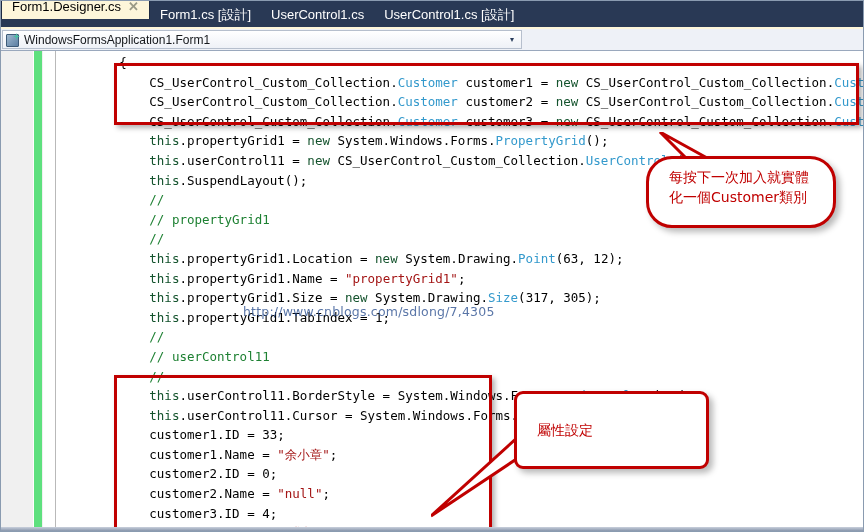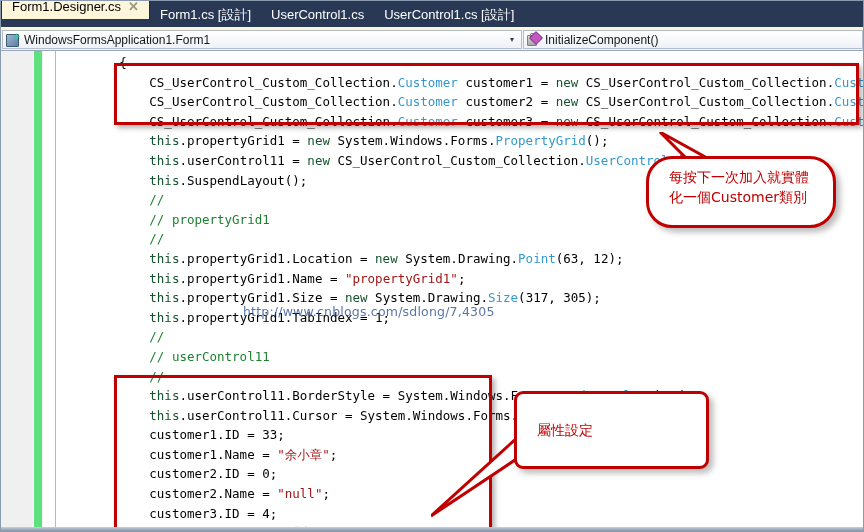--- a/index.html
+++ b/index.html
@@ -202,27 +202,20 @@
 
     <div class="nav-combo left">
       <span class="nav-icon">
         <span class="ico-class"></span>
           <span class="ico-spark"></span>
       </span>
       <span class="nav-text">WindowsFormsApplication1.Form1</span>
       <span class="nav-arrow">▾</span>
     </div>
 
-    <div class="nav-combo right">
-      <span class="nav-icon">
-        <span class="ico-lock"></span>
-          <span class="ico-method"></span>
-      </span>
-      <span class="nav-text">InitializeComponent()</span>
-    </div>
 
   </div>
 
   <div class="editor">
     <div class="gutter-bg"></div>
     <div class="fold-line"></div>
     <div class="change-bar"></div>
     <div class="gutter-line"></div>
 
     <div class="code" id="code-area"><div><span class="pln">        {</span></div><div><span class="pln">            CS_UserControl_Custom_Collection.</span><span class="typ">Customer</span><span class="pln"> customer1 = </span><span class="kw">new</span><span class="pln"> CS_UserControl_Custom_Collection.</span><span class="typ">Customer</span></div><div><span class="pln">            CS_UserControl_Custom_Collection.</span><span class="typ">Customer</span><span class="pln"> customer2 = </span><span class="kw">new</span><span class="pln"> CS_UserControl_Custom_Collection.</span><span class="typ">Customer</span></div><div><span class="pln">            CS_UserControl_Custom_Collection.</span><span class="typ">Customer</span><span class="pln"> customer3 = </span><span class="kw">new</span><span class="pln"> CS_UserControl_Custom_Collection.</span><span class="typ">Customer</span></div><div><span class="pln">            </span><span class="kw">this</span><span class="pln">.propertyGrid1 = </span><span class="kw">new</span><span class="pln"> System.Windows.Forms.</span><span class="typ">PropertyGrid</span><span class="pln">();</span></div><div><span class="pln">            </span><span class="kw">this</span><span class="pln">.userControl11 = </span><span class="kw">new</span><span class="pln"> CS_UserControl_Custom_Collection.</span><span class="typ">UserControl1</span><span class="pln">();</span></div><div><span class="pln">            </span><span class="kw">this</span><span class="pln">.SuspendLayout();</span></div><div><span class="pln">            </span><span class="cmt">//</span></div><div><span class="pln">            </span><span class="cmt">// propertyGrid1</span></div><div><span class="pln">            </span><span class="cmt">//</span></div><div><span class="pln">            </span><span class="kw">this</span><span class="pln">.propertyGrid1.Location = </span><span class="kw">new</span><span class="pln"> System.Drawing.</span><span class="typ">Point</span><span class="pln">(63, 12);</span></div><div><span class="pln">            </span><span class="kw">this</span><span class="pln">.propertyGrid1.Name = </span><span class="str">"propertyGrid1"</span><span class="pln">;</span></div><div><span class="pln">            </span><span class="kw">this</span><span class="pln">.propertyGrid1.Size = </span><span class="kw">new</span><span class="pln"> System.Drawing.</span><span class="typ">Size</span><span class="pln">(317, 305);</span></div><div><span class="pln">            </span><span class="kw">this</span><span class="pln">.propertyGrid1.TabIndex = 1;</span></div><div><span class="pln">            </span><span class="cmt">//</span></div><div><span class="pln">            </span><span class="cmt">// userControl11</span></div><div><span class="pln">            </span><span class="cmt">//</span></div><div><span class="pln">            </span><span class="kw">this</span><span class="pln">.userControl11.BorderStyle = System.Windows.Forms.</span><span class="typ">BorderStyle</span><span class="pln">.Fixed3D;</span></div><div><span class="pln">            </span><span class="kw">this</span><span class="pln">.userControl11.Cursor = System.Windows.Forms.</span><span class="typ">Cursors</span><span class="pln">.No;</span></div><div><span class="pln">            customer1.ID = 33;</span></div><div><span class="pln">            customer1.Name = </span><span class="str">"余小章"</span><span class="pln">;</span></div><div><span class="pln">            customer2.ID = 0;</span></div><div><span class="pln">            customer2.Name = </span><span class="str">"null"</span><span class="pln">;</span></div><div><span class="pln">            customer3.ID = 4;</span></div><div><span class="pln">            customer3.Name = </span><span class="str">"測試用"</span><span class="pln">;</span></div></div>

